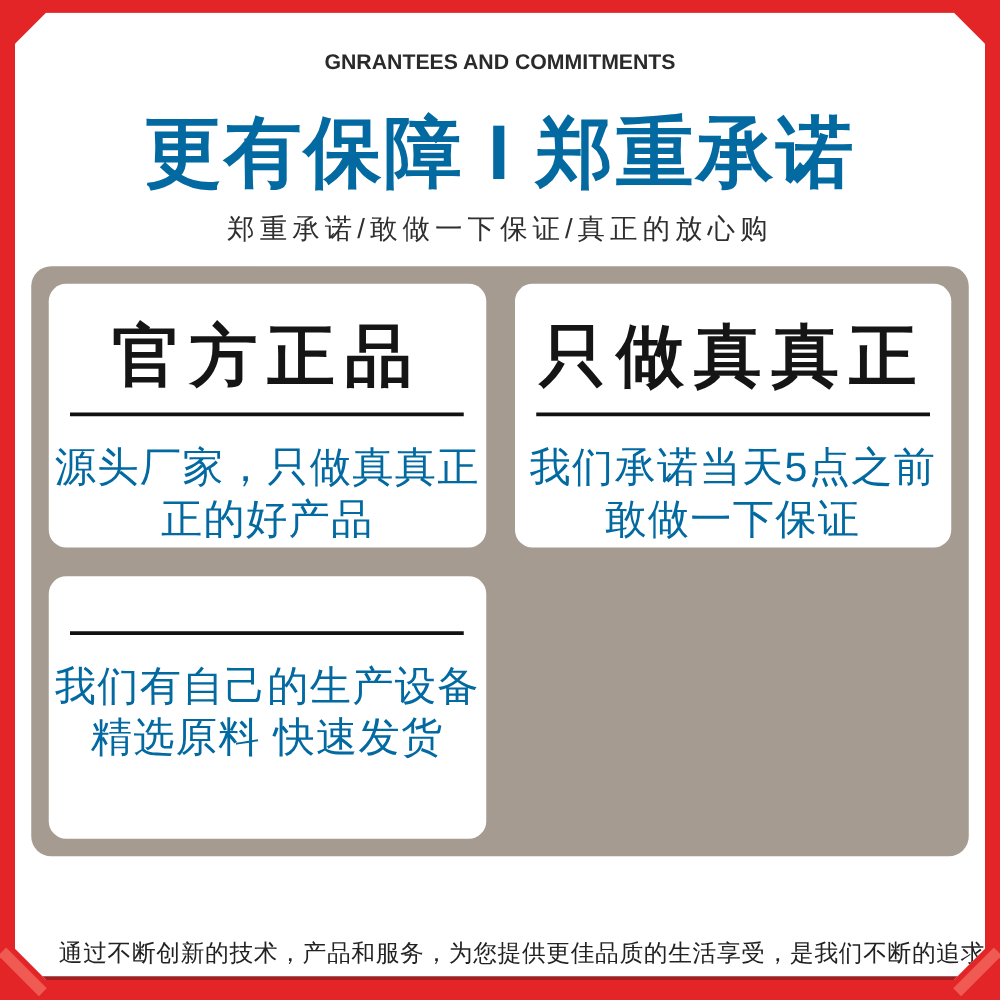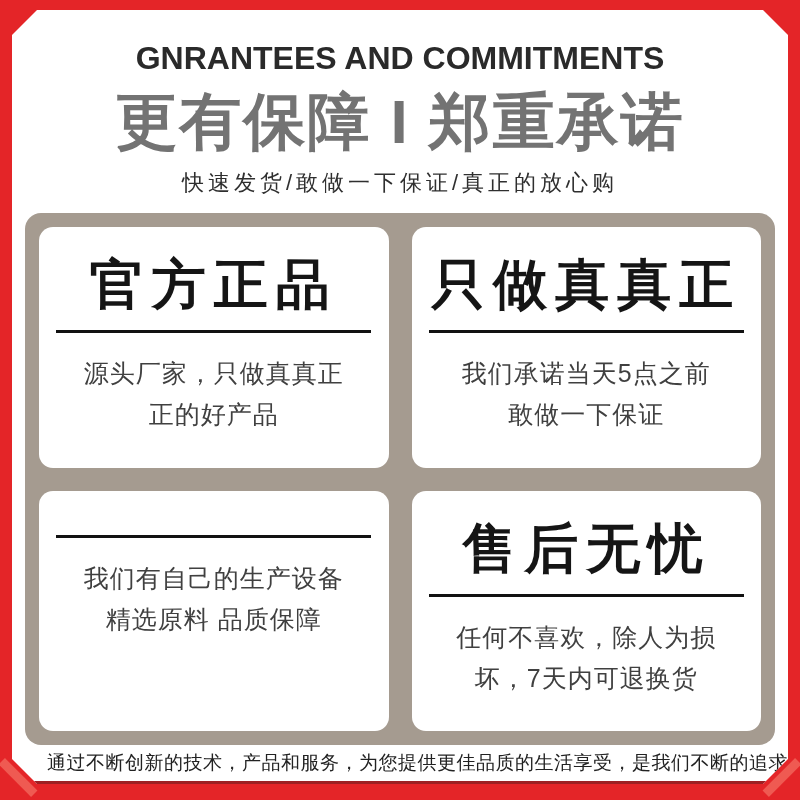--- a/index.html
+++ b/index.html
@@ -18,98 +18,92 @@
   }
   .bottom-line { position:absolute; left:0; right:0; bottom:0; height:3px; background:#9e2023; }
 
   
   .hl { position:absolute; width:46px; height:9px; background:#ef5a52; }
   .hl-bl { left:-5px; bottom:18px; transform:rotate(45deg); }
   .hl-br { right:-5px; bottom:18px; transform:rotate(-45deg); }
 
   .eyebrow {
     position:absolute; top:30px; left:0; width:100%; text-align:center;
-    font-size:32px; font-weight:600; color:#2a2a2a; letter-spacing:0px;
+    font-size:17px; font-weight:600; color:#2a2a2a; letter-spacing:0px;
   }
   .main-title {
     position:absolute; top:70px; left:0; width:100%; text-align:center;
-    font-size:62px; font-weight:900; color:#737373; letter-spacing:2px;
+    font-size:62px; font-weight:900; color:#0369a1; letter-spacing:2px;
     white-space:nowrap;
   }
   .subtitle {
     position:absolute; top:158px; left:0; width:100%; text-align:center;
     font-size:22px; color:#2f2f2f; letter-spacing:4px; white-space:nowrap;
   }
 
   .panel {
-    position:absolute; left:13px; right:13px; top:203px; height:532px;
+    position:absolute; left:13px; right:13px; top:203px; height:472px;
     background:#a59b90; border-radius:16px; box-sizing:border-box;
     padding:14px; display:grid;
     grid-template-columns:1fr 1fr; grid-template-rows:1fr 1fr; gap:23px;
   }
   .card {
     background:#ffffff; border-radius:14px; text-align:center;
     padding-top:28px; box-sizing:border-box; overflow:hidden;
   }
   .card-title {
     font-family:"DejaVu Serif", serif;
     font-size:54px; font-weight:900; color:#151515; letter-spacing:8px;
     line-height:1.1; white-space:nowrap;
   }
   .card-divider { width:316px; max-width:90%; height:3px; background:#111; margin:16px auto 20px; }
   .card-body {
-    font-size:25px; line-height:41px; color:#404040; letter-spacing:1px;
+    font-size:33px; line-height:41px; color:#0369a1; letter-spacing:1px;
     white-space:pre-line;
   }
 
   .footer-text {
     position:absolute; left:0; bottom:8px; width:100%; text-align:right;
     font-size:19px; color:#222; letter-spacing:0.5px; white-space:nowrap;
   }
 </style>
 </head>
 <body>
 
 <div class="poster">
   <div class="sheet">
 
     <div class="eyebrow">GNRANTEES AND COMMITMENTS</div>
 
     <div class="main-title">更有保障 I 郑重承诺</div>
 
-    <div class="subtitle">快速发货/敢做一下保证/真正的放心购</div>
+    <div class="subtitle">郑重承诺/敢做一下保证/真正的放心购</div>
 
     <div class="panel">
 
       <div class="card">
         <div class="card-title">官方正品</div>
         <div class="card-divider"></div>
         <div class="card-body">源头厂家，只做真真正
 正的好产品</div>
       </div>
 
       <div class="card">
         <div class="card-title">只做真真正</div>
         <div class="card-divider"></div>
         <div class="card-body">我们承诺当天5点之前
 敢做一下保证</div>
       </div>
 
       <div class="card">
         <div class="card-divider"></div>
         <div class="card-body">我们有自己的生产设备
-精选原料 品质保障</div>
+精选原料 快速发货</div>
       </div>
 
-      <div class="card">
-        <div class="card-title">售后无忧</div>
-        <div class="card-divider"></div>
-        <div class="card-body">任何不喜欢，除人为损
-坏，7天内可退换货</div>
-      </div>
 
     </div>
 
     <div class="footer-text">通过不断创新的技术，产品和服务，为您提供更佳品质的生活享受，是我们不断的追求</div>
 
     <div class="bottom-line"></div>
   </div>
 
   <div class="hl hl-bl"></div>
   <div class="hl hl-br"></div>

